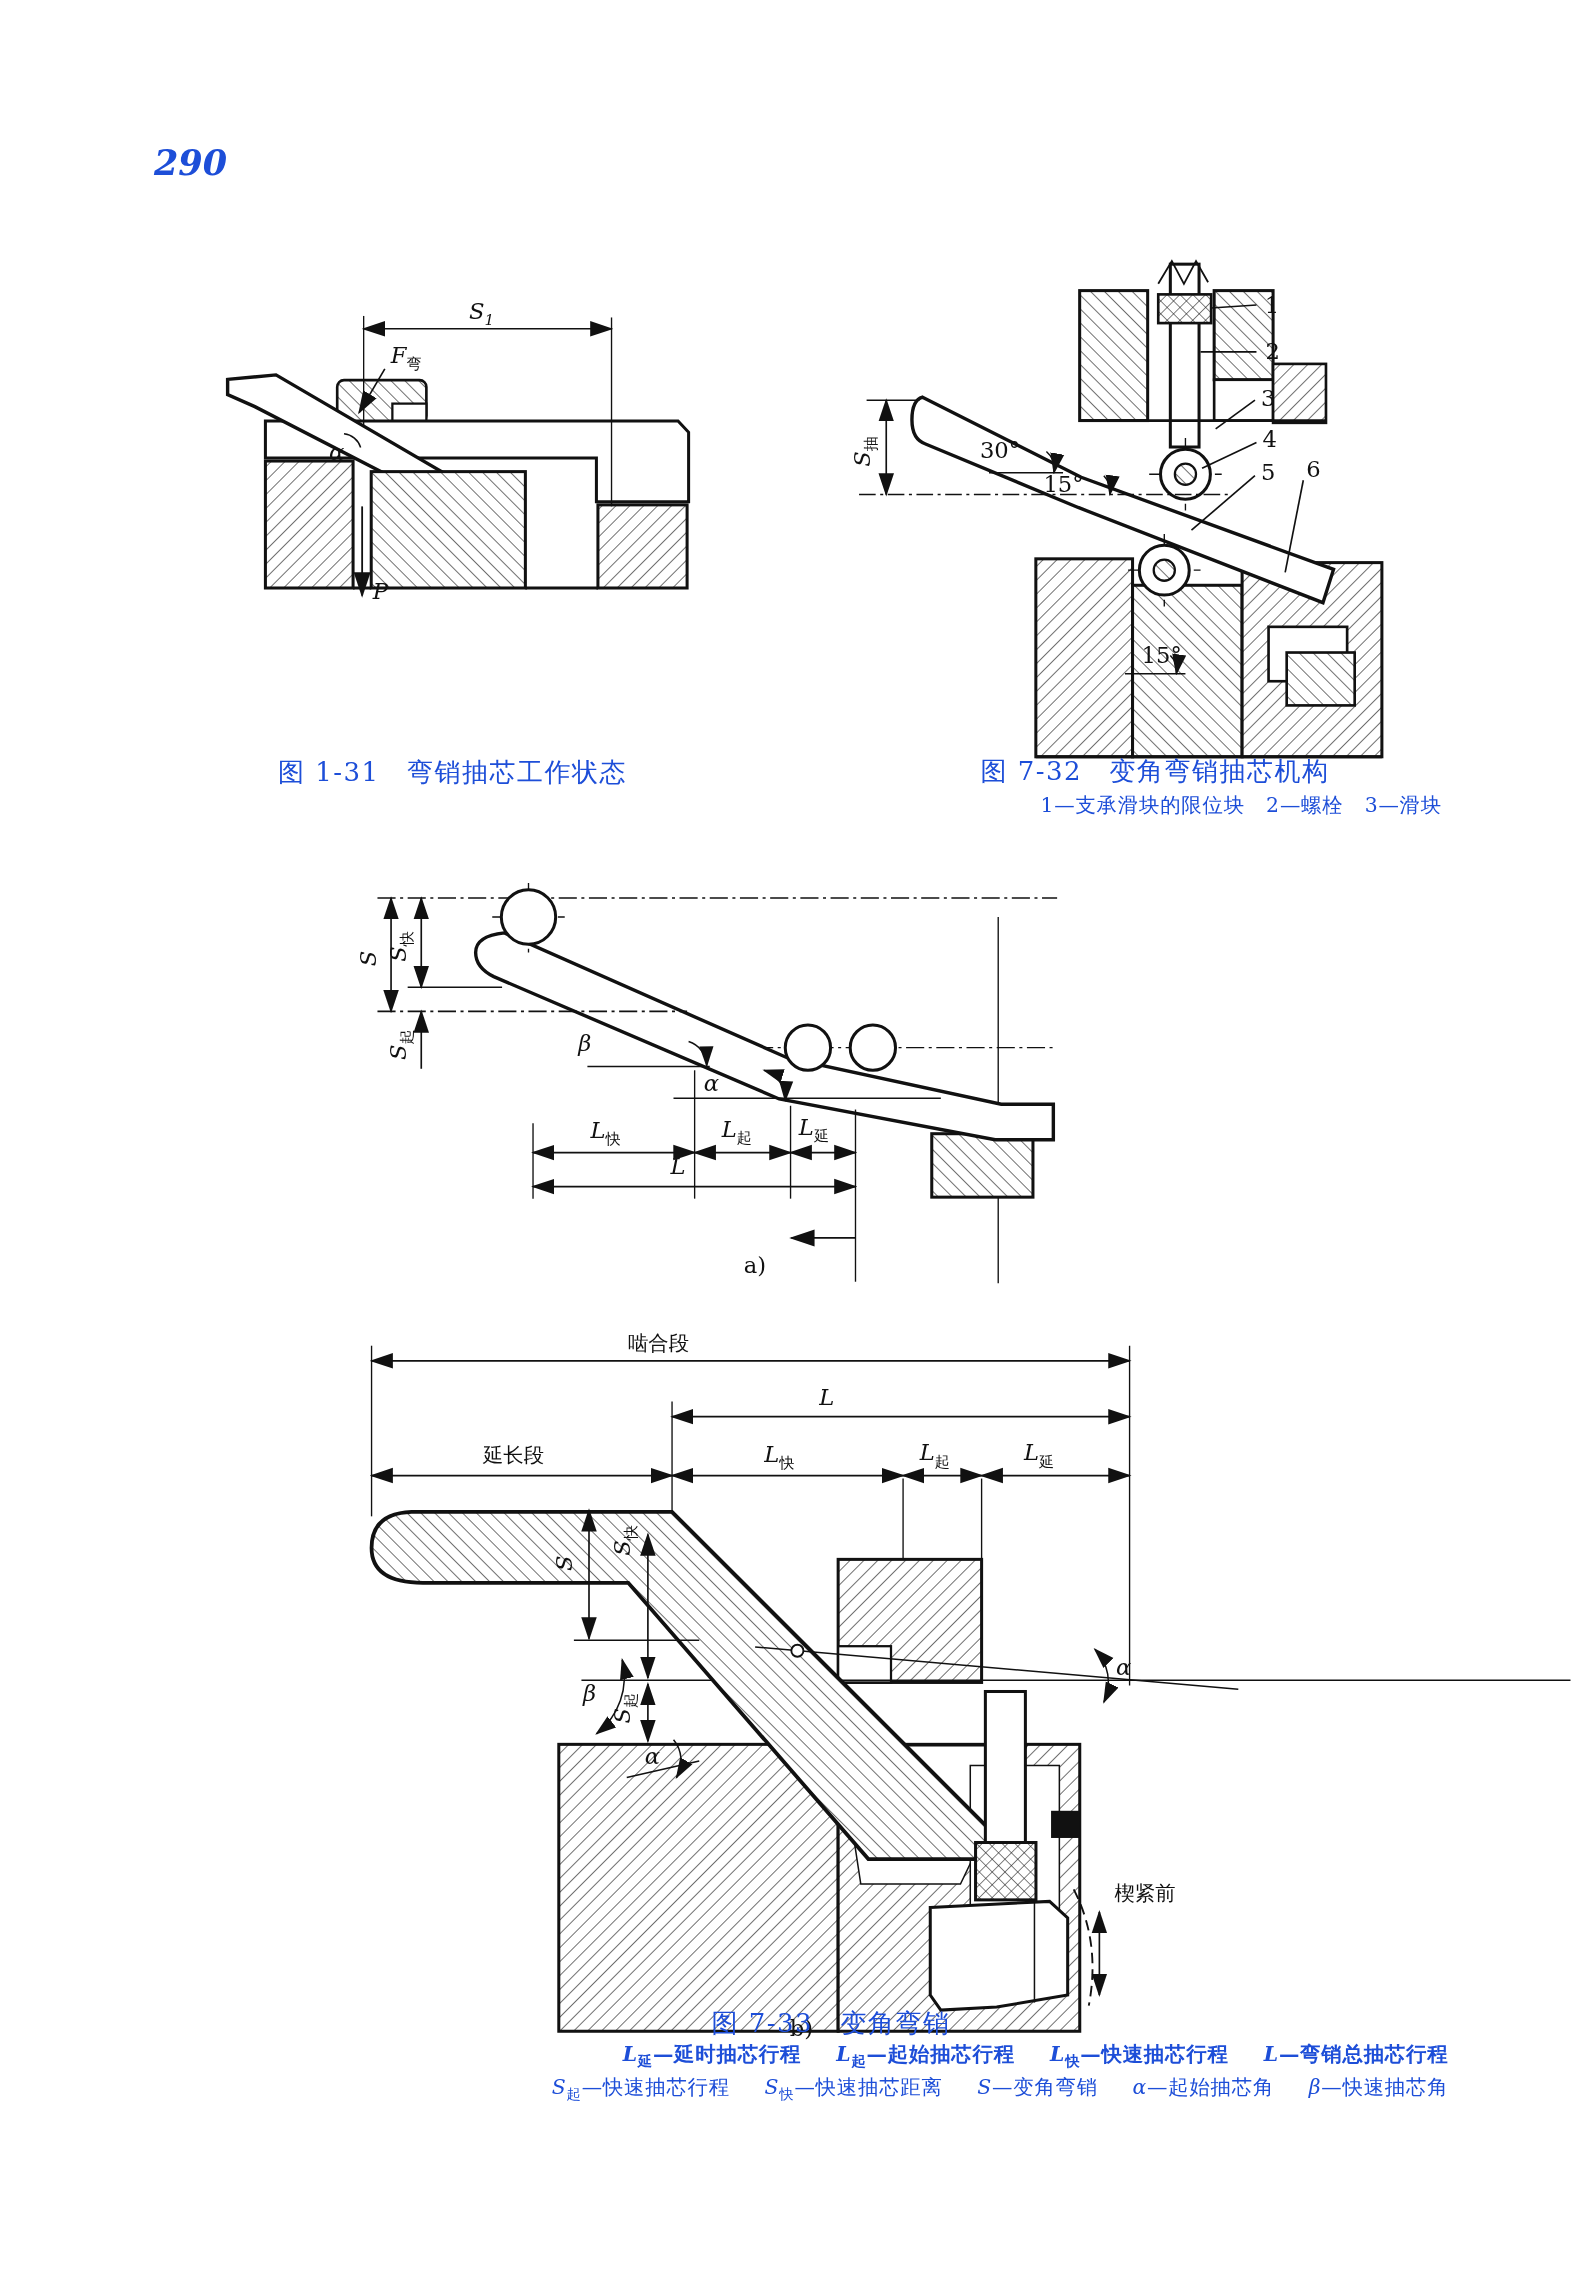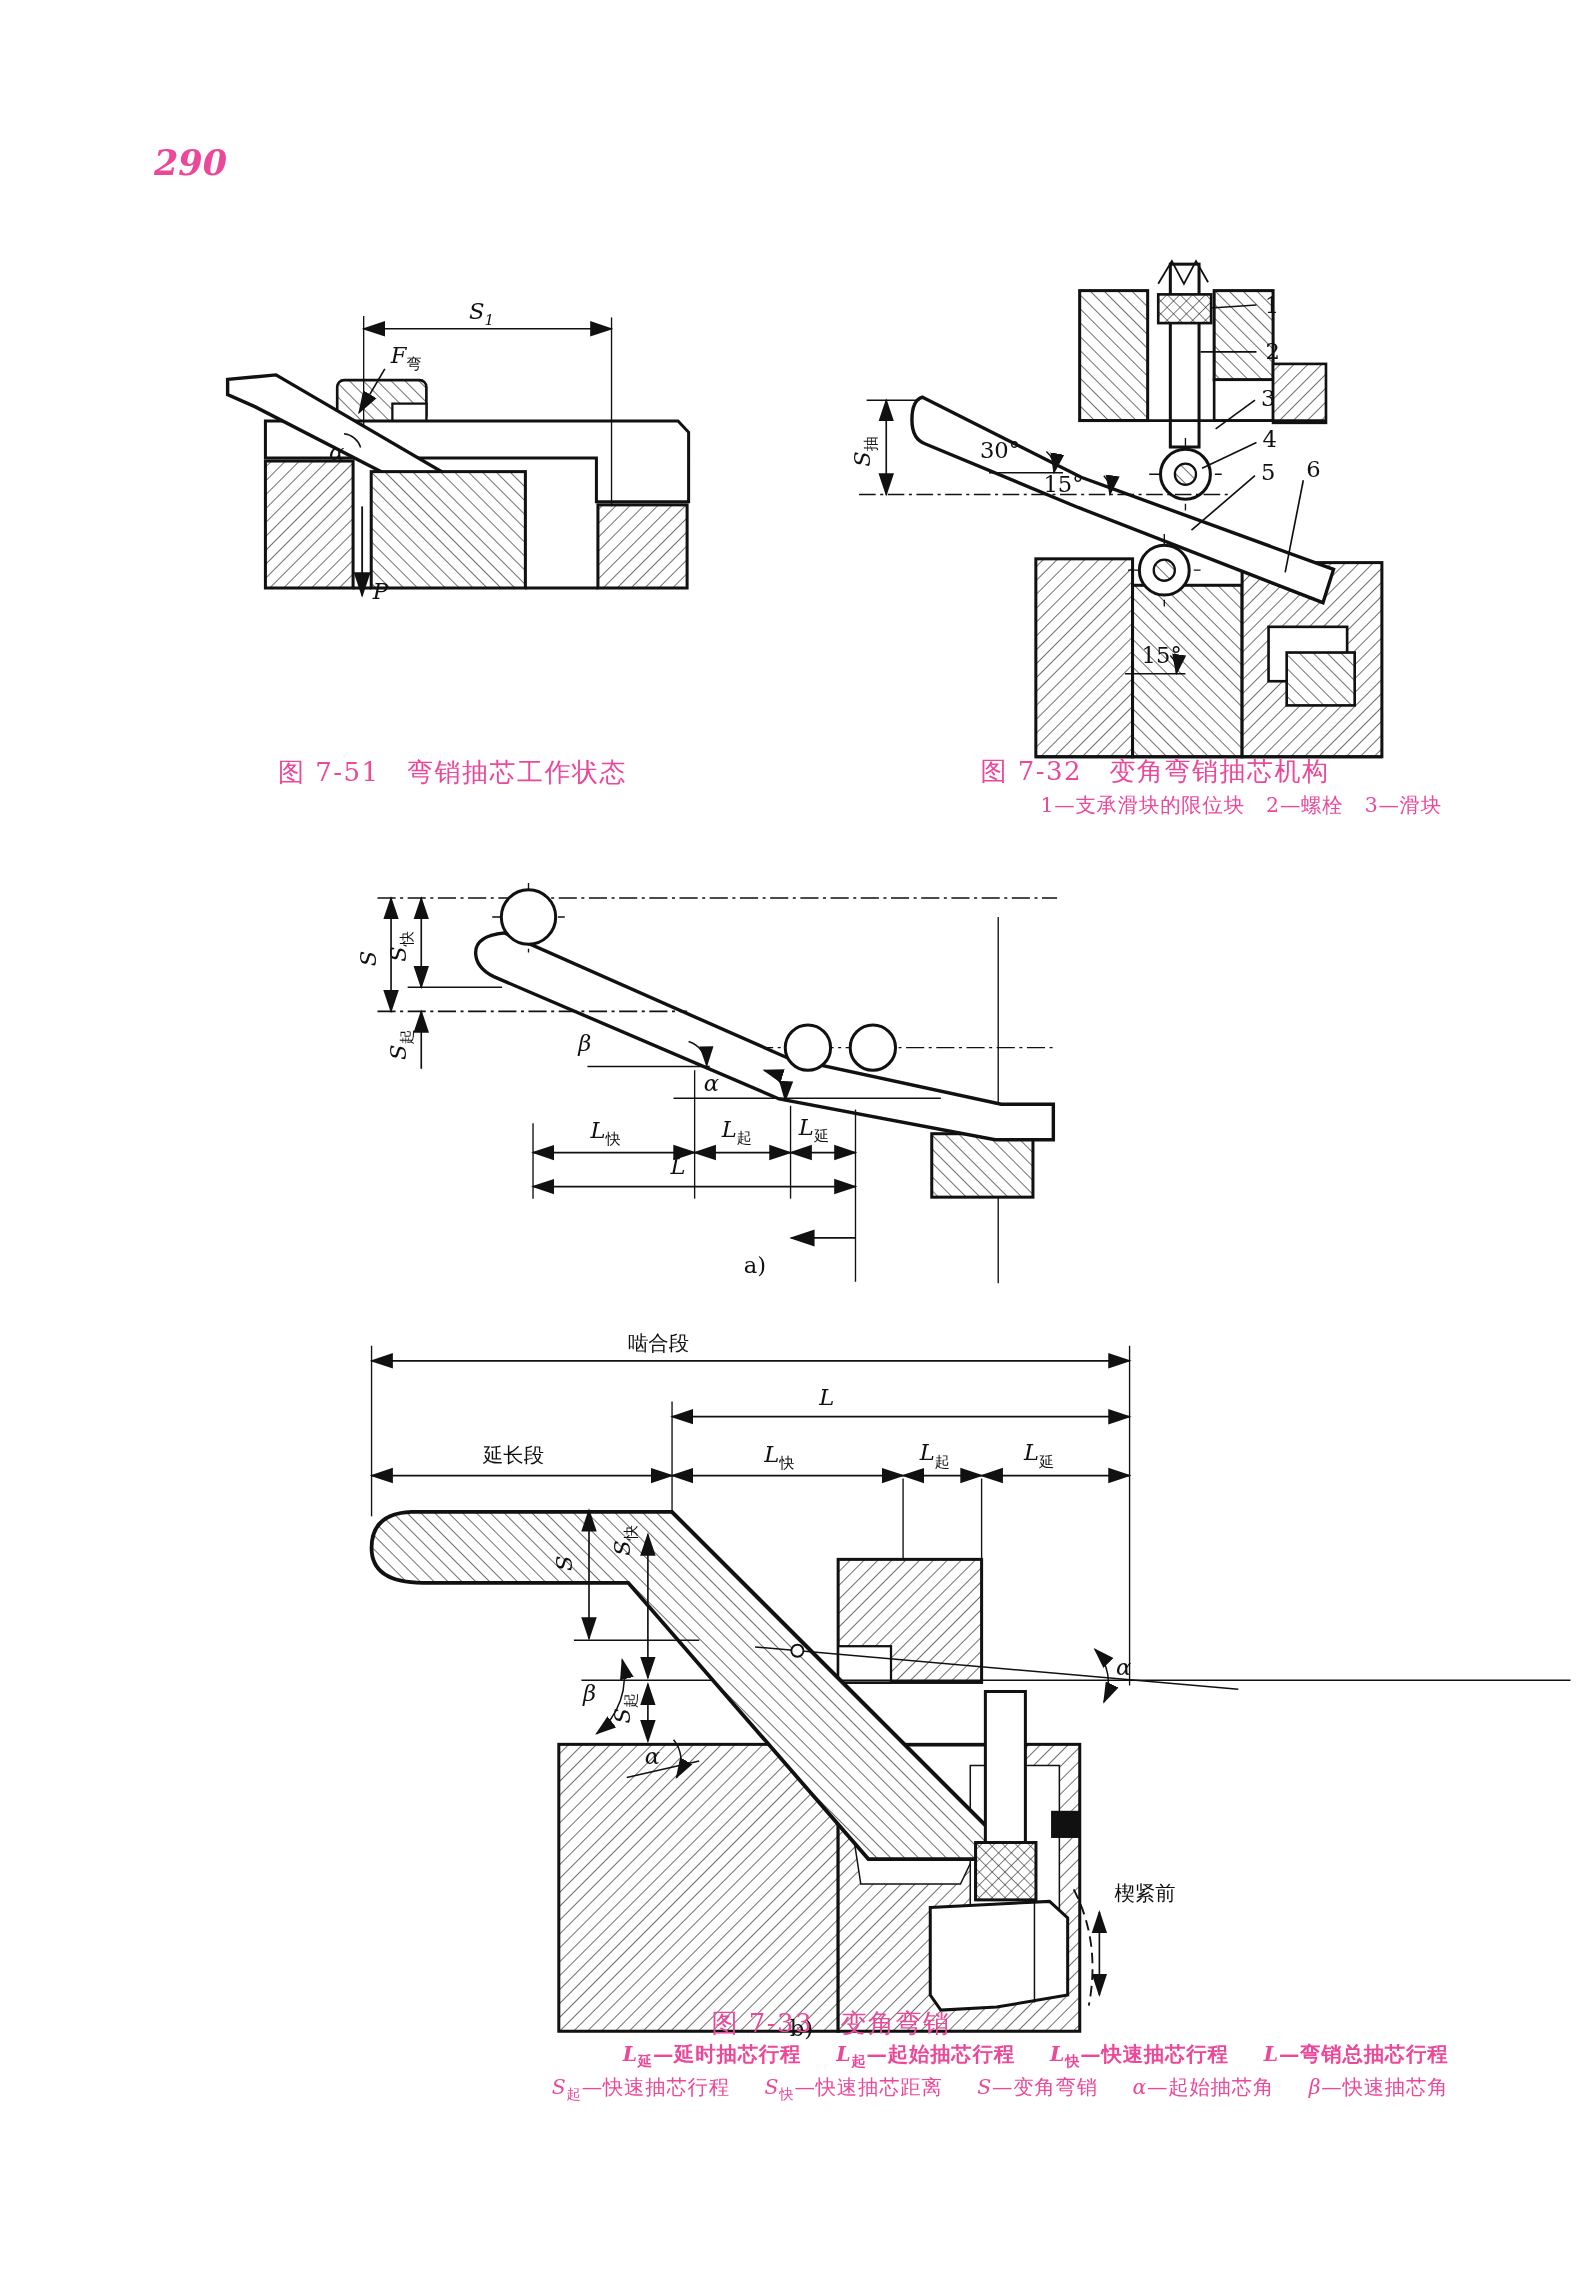--- a/index.html
+++ b/index.html
@@ -1,17 +1,17 @@
 <!DOCTYPE html>
 <html style="font-size:12px"><head>
 <meta charset="utf-8">
 <style>
   html,body{margin:0;padding:0;background:#e8e8e8;}
   #page{position:relative;width:1595px;height:2295px;background:#ffffff;overflow:hidden;
-        font-family:"DejaVu Serif","Liberation Serif",serif;color:#ec4899;}
+        font-family:"DejaVu Serif","Liberation Serif",serif;color:#1d4ed8;}
   .abs{position:absolute;}
   #page-number{left:154px;top:142px;font-size:35px;font-style:italic;font-weight:bold;}
   .caption{font-size:26px;text-align:center;letter-spacing:1.5px;white-space:nowrap;}
   .legend{font-size:20.4px;text-align:right;white-space:nowrap;letter-spacing:0.8px;}
   .legend .item{display:inline-block;margin:0 13.6px;}
   .legend i{font-style:italic;font-family:"DejaVu Serif",serif;}
   .legend sub{font-size:14.3px;}
   svg text{fill:#111;}
   .lat{font-style:italic;font-size:30px;font-family:"DejaVu Serif",serif;}
   .cn{font-size:27px;font-family:"DejaVu Serif",serif;}
@@ -71,21 +71,21 @@
       <text x="238" y="140" class="lat"><tspan>F</tspan><tspan font-size="20" dy="8" font-style="normal">弯</tspan></text>
     </g>
 
     <path d="M176,234 A26,26 0 0 1 198,252" fill="none" stroke="#111" stroke-width="2"></path>
     <text x="156" y="268" class="lat" font-size="26">α</text>
 
     <line x1="200" y1="330" x2="200" y2="448" stroke="#111" stroke-width="2.4" marker-end="url(#ar)"></line>
     <text x="214" y="452" class="lat" font-size="28">P</text>
   </svg>
 
-  <div class="abs caption" style="left:211px;top:755px;width:483px;">图 7-51　弯销抽芯工作状态</div>
+  <div class="abs caption" style="left:211px;top:755px;width:483px;">图 1-31　弯销抽芯工作状态</div>
 
   <svg class="abs" style="left:853px;top:249px;" width="680" height="529" viewBox="0 0 900 700">
 
     <rect x="300" y="55" width="90" height="172" fill="url(#hA)" stroke="#111" stroke-width="4"></rect>
     <rect x="420" y="20" width="38" height="242" fill="#fff" stroke="#111" stroke-width="4"></rect>
     <path d="M404,46 L422,16 L438,46 L454,16 L470,44" fill="none" stroke="#111" stroke-width="2.4"></path>
     <rect x="404" y="60" width="70" height="38" fill="url(#hX)" stroke="#111" stroke-width="3.5"></rect>
     <rect x="478" y="55" width="78" height="118" fill="url(#hA)" stroke="#111" stroke-width="4"></rect>
     <rect x="478" y="173" width="78" height="54" fill="#fff" stroke="#111" stroke-width="3.5"></rect>
     <rect x="556" y="152" width="70" height="78" fill="url(#hB)" stroke="#111" stroke-width="3.5"></rect>

